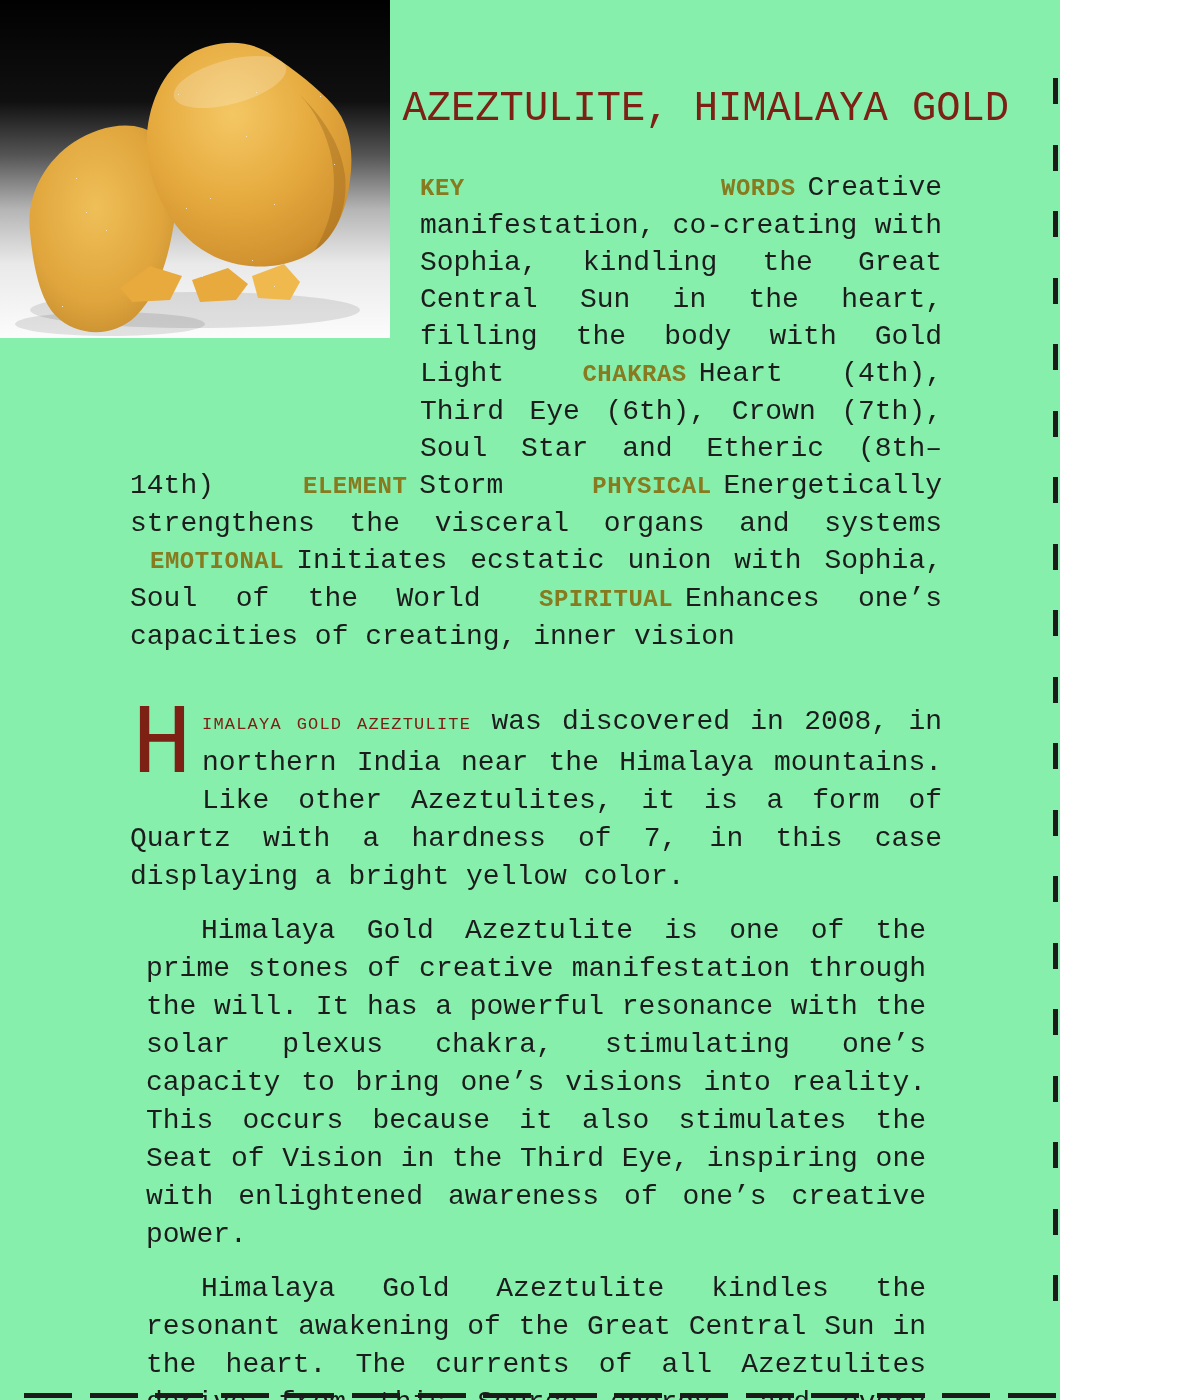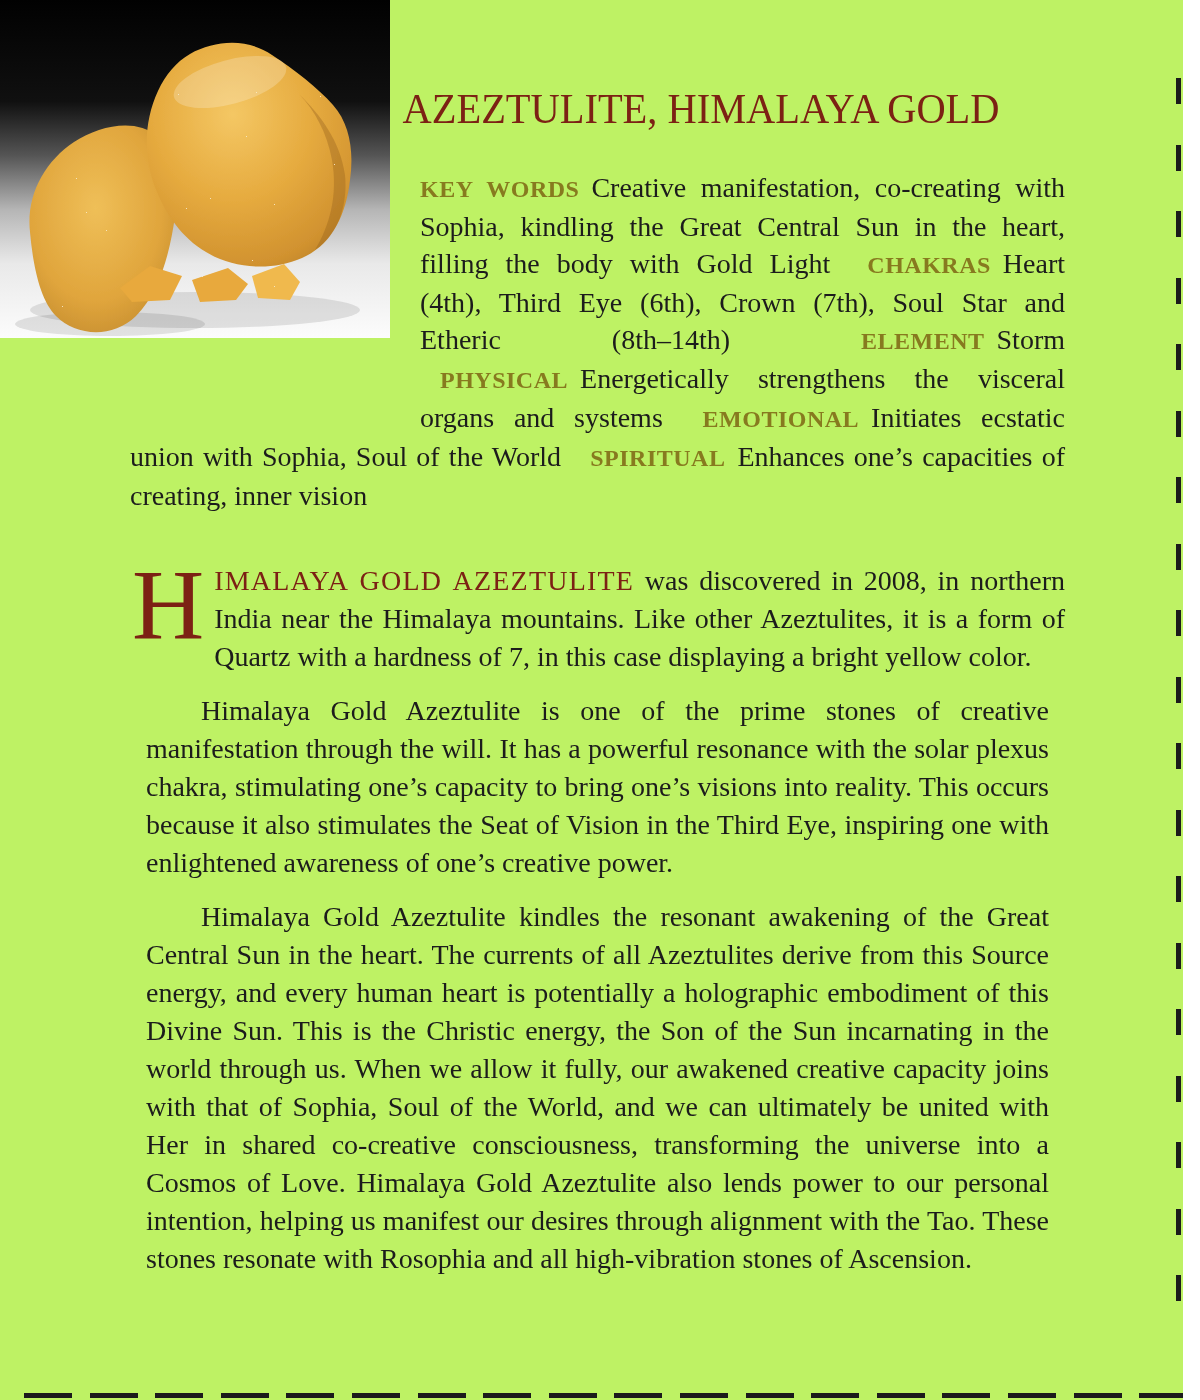--- a/index.html
+++ b/index.html
@@ -1,32 +1,32 @@
 <!DOCTYPE html>
 <html><head>
 <meta charset="utf-8">
 <style>
   html,body{margin:0;padding:0;background:#ffffff;}
   .page{
-    position:relative;width:1183px;height:1400px;background:#bef264;overflow:hidden;
-    font-family:Liberation Serif, serif;color:#1c1c1c;
+    position:relative;width:1060px;height:1400px;background:#86efac;overflow:hidden;
+    font-family:Liberation Mono, monospace;color:#1c1c1c;
   }
   .photo{position:absolute;top:0;left:0;width:390px;height:338px;}
   .column{margin:0 118px 0 130px;}
   .photo-spacer{float:left;width:290px;height:352px;}
   h1.title{
     margin:86px 0 0 0;font-size:43px;line-height:1.05;color:#7c2114;font-weight:normal;
     transform:scaleX(0.94);transform-origin:left;white-space:nowrap;
   }
   .props{margin:38px 0 16px 0;font-size:28px;line-height:37px;text-align:justify;}
   .prop-label{font-weight:bold;color:#877a1f;font-size:24px;letter-spacing:0.5px;margin:0 12px 0 20px;}
   .prop-seg:first-child .prop-label{margin-left:0;}
   .lead{margin:48px 0 0 0;font-size:28px;line-height:38px;text-align:justify;}
   .dropcap{float:left;font-size:100px;line-height:78px;color:#7c2114;margin:4px 10px 0 2px;}
-  .opening-sc{color:#7c2114;font-size:28px;letter-spacing:1.2px;}
+  .opening-sc{color:#7c2114;font-size:17px;letter-spacing:1.2px;}
   .body-para{margin:16px;font-size:28px;line-height:38px;text-align:justify;text-indent:55px;}
   .page-number{
     position:absolute;top:1288px;left:0;width:1200px;text-align:center;
     font-size:27px;font-weight:bold;color:#6e6350;letter-spacing:1px;
   }
   .rtick{position:absolute;right:2px;width:5px;height:26px;background:#1b1b1b;}
   .bdash{position:absolute;bottom:2px;height:5px;width:48px;background:#1b1b1b;}
 </style>
 </head>
 <body>

